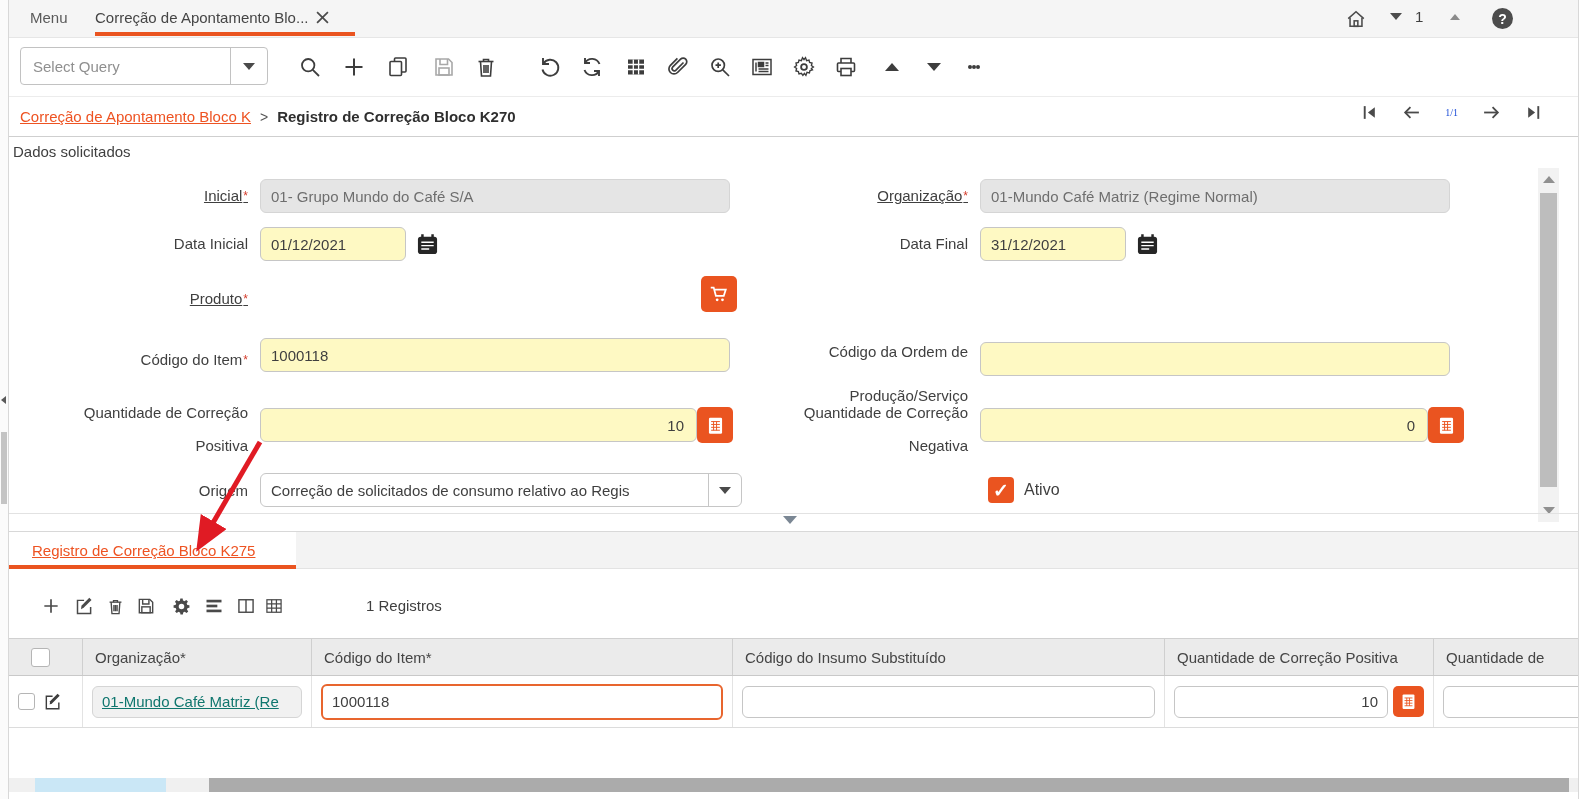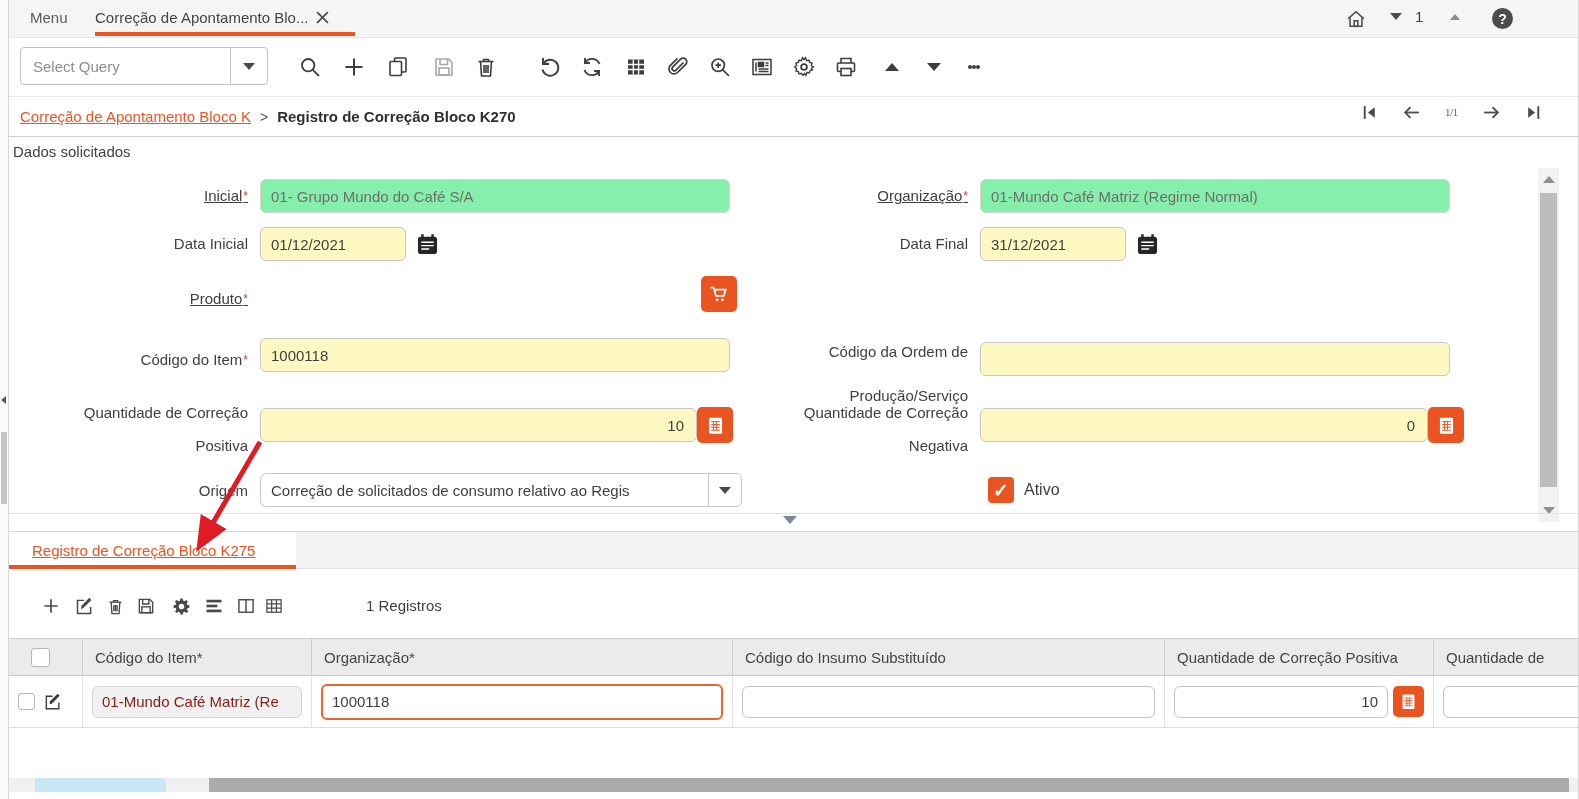--- a/index.html
+++ b/index.html
@@ -40,21 +40,21 @@
   .crumb-cur{font-weight:bold;color:#2f2f2f;font-size:15px;}
   .recnav{right:36px;top:104px;display:flex;align-items:center;gap:24px;color:#4a4a4a;}
   .recnav .pos{font-size:10px;color:#1d4ed8;font-family:Liberation Serif, serif;}
   .section-title{left:13px;top:143px;font-size:15px;}
   
   .flbl{font-size:15px;text-align:right;line-height:32px;}
   .flbl .u{text-decoration:underline;cursor:pointer;}
   .req::after{content:"*";color:#d43b2a;font-size:12px;vertical-align:top;margin-left:1px;}
   .fin{position:absolute;height:34px;border:1px solid #c6c6c6;border-radius:6px;background:#fef9c3;font-family:"Liberation Sans",sans-serif;
        font-size:15px;color:#3f3f3f;padding:0 10px;box-sizing:border-box;outline:none;}
-  .fin:disabled,.fin.dis{background:#86efac;border-color:#d5d5d5;color:#6e6e6e;}
+  .fin:disabled,.fin.dis{background:#e5e5e5;border-color:#d5d5d5;color:#6e6e6e;}
   .num{text-align:right;padding-right:12px;}
   .obtn{position:absolute;width:36px;height:36px;background:#ea5420;border-radius:5px;display:flex;align-items:center;justify-content:center;cursor:pointer;}
   .calbtn{position:absolute;width:31px;height:31px;display:flex;align-items:center;justify-content:center;cursor:pointer;}
   .selbox{position:absolute;height:34px;border:1px solid #c6c6c6;border-radius:6px;background:#fff;display:flex;align-items:center;box-sizing:border-box;cursor:pointer;}
   .sel-text{flex:1;padding:0 10px;font-size:15px;white-space:nowrap;overflow:hidden;}
   .sel-btn{width:32px;height:100%;border-left:1px solid #c6c6c6;display:flex;align-items:center;justify-content:center;}
   .chk{width:26px;height:26px;background:#ea5420;border-radius:4px;color:#fff;font-size:19px;font-weight:bold;
        display:flex;align-items:center;justify-content:center;cursor:pointer;}
   
   .vscroll{left:1538px;top:168px;width:21px;height:354px;background:#f2f2f2;}
@@ -74,21 +74,21 @@
   
   .grid-head{left:9px;top:638px;right:0;height:38px;display:grid;grid-template-columns:74px 229px 421px 432px 269px 1fr;
              background:#ebebeb;border-top:1px solid #d0d0d0;border-bottom:1px solid #c9c9c9;box-sizing:border-box;}
   .gh{display:flex;align-items:center;padding:0 12px;font-size:15px;color:#454545;border-right:1px solid #cfcfcf;white-space:nowrap;overflow:hidden;}
   .grid-row{left:9px;top:676px;right:0;height:52px;display:grid;grid-template-columns:74px 229px 421px 432px 269px 1fr;
             border-bottom:1px solid #dcdcdc;box-sizing:border-box;background:#fff;}
   .gc{display:flex;align-items:center;padding:0 9px;border-right:1px solid #e3e3e3;overflow:hidden;}
   .cbx{width:17px;height:17px;border:1px solid #b5b5b5;border-radius:3px;background:#fff;cursor:pointer;flex:none;}
   .rin{height:32px;border:1px solid #c6c6c6;border-radius:6px;font-family:"Liberation Sans",sans-serif;font-size:15px;color:#3f3f3f;
        padding:0 9px;box-sizing:border-box;width:100%;outline:none;}
-  .rin.dis{background:#f1f1f1;border-color:#d5d5d5;color:#7f1d1d;}
+  .rin.dis{background:#f1f1f1;border-color:#d5d5d5;color:#0f766e;text-decoration:underline;}
   .rin.focus{border:2px solid #e8652e;height:36px;}
   .rowcalc{width:31px;height:31px;margin-left:5px;flex:none;display:flex;align-items:center;justify-content:center;cursor:pointer;}
   .ob-sq{width:31px;height:31px;background:#ea5420;border-radius:5px;display:flex;align-items:center;justify-content:center;}
   
   .hscroll{left:9px;right:0;top:778px;height:14px;background:#f0f0f0;}
   .hblue{left:26px;top:0;width:131px;height:14px;background:#cae7f6;}
   .hthumb{left:200px;top:0;right:9px;height:14px;background:#ababab;}
 </style>
 </head>
 <body>
@@ -416,22 +416,22 @@
         <rect x="3.5" y="4.5" width="17" height="15"></rect>
         <path d="M3.5 9.5h17M3.5 14.5h17M9.2 4.5v15M14.9 4.5v15"></path>
       </svg>
   </div>
   <div class="abs reccount">1 Registros</div>
 
   <div class="abs grid-head">
     <div class="gh">
         <span class="cbx" style="margin-left:10px;"></span>
       </div>
+    <div class="gh">Organização*</div>
     <div class="gh">Código do Item*</div>
-    <div class="gh">Organização*</div>
     <div class="gh">Código do Insumo Substituído</div>
     <div class="gh">Quantidade de Correção Positiva</div>
     <div class="gh" style="border-right:none;">Quantidade de</div>
   </div>
 
   <div class="abs grid-row">
     <div class="gc" style="gap:8px;">
       <span class="cbx" style="width:15px;height:15px;"></span>
       <svg class="svgic" width="20" height="20" viewBox="0 0 24 24" fill="none" stroke="#3d3d3d" stroke-width="1.7">
           <path d="M19 12.5V20H4V5h7.5"></path>

